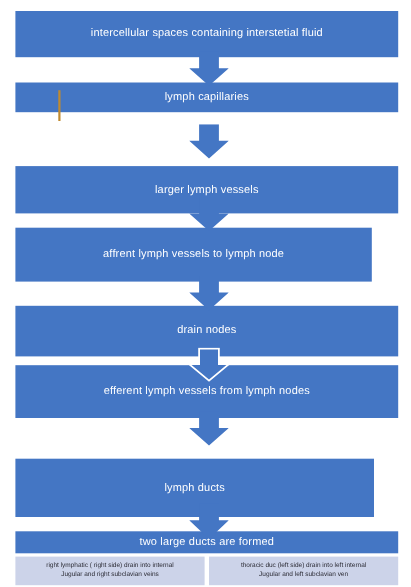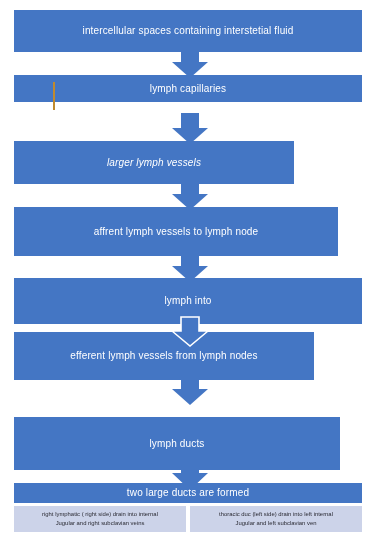--- a/index.html
+++ b/index.html
@@ -84,51 +84,51 @@
     <span class="node-label">lymph capillaries</span>
   </div>
   <div class="caret-mark" style="left:53px; top:82px; width:2px; height:28px;"></div>
 
   <div class="arrow" style="left:172px; top:113px; width:36px; height:32px;">
     <svg width="36" height="32" viewBox="0 0 36 32" xmlns="http://www.w3.org/2000/svg">
       <polygon points="9,0 27,0 27,15 36,15 18,31 0,15 9,15" fill="#4476c4"></polygon>
     </svg>
   </div>
 
-  <div class="node" style="left:14px; top:141px; width:280px; height:43px;font-style:italic;">
+  <div class="node" style="left:14px; top:151px; width:348px; height:43px;">
     <span class="node-label">larger lymph vessels</span>
   </div>
 
   <div class="arrow" style="left:172px; top:179px; width:36px; height:32px;">
     <svg width="36" height="32" viewBox="0 0 36 32" xmlns="http://www.w3.org/2000/svg">
       <polygon points="9,0 27,0 27,15 36,15 18,31 0,15 9,15" fill="#4476c4"></polygon>
     </svg>
   </div>
 
   <div class="node" style="left:14px; top:207px; width:324px; height:49px;">
     <span class="node-label">affrent lymph vessels to lymph node</span>
   </div>
 
   <div class="arrow" style="left:172px; top:251px; width:36px; height:32px;">
     <svg width="36" height="32" viewBox="0 0 36 32" xmlns="http://www.w3.org/2000/svg">
       <polygon points="9,0 27,0 27,15 36,15 18,31 0,15 9,15" fill="#4476c4"></polygon>
     </svg>
   </div>
 
   <div class="node" style="left:14px; top:278px; width:348px; height:46px;">
-    <span class="node-label">lymph into</span>
+    <span class="node-label">drain nodes</span>
   </div>
 
   <div class="arrow" style="left:170px; top:316px; width:40px; height:32px;">
     <svg width="40" height="32" viewBox="0 0 40 32" xmlns="http://www.w3.org/2000/svg">
       <polygon points="11,1 29,1 29,15 38,15 20,30 2,15 11,15" fill="#4476c4" stroke="#ffffff" stroke-width="1.6"></polygon>
     </svg>
   </div>
 
-  <div class="node" style="left:14px; top:332px; width:300px; height:48px;">
+  <div class="node" style="left:14px; top:332px; width:348px; height:48px;">
     <span class="node-label">efferent lymph vessels from lymph nodes</span>
   </div>
 
   <div class="arrow" style="left:172px; top:374px; width:36px; height:32px;">
     <svg width="36" height="32" viewBox="0 0 36 32" xmlns="http://www.w3.org/2000/svg">
       <polygon points="9,0 27,0 27,15 36,15 18,31 0,15 9,15" fill="#4476c4"></polygon>
     </svg>
   </div>
 
   <div class="node" style="left:14px; top:417px; width:326px; height:53px;">

